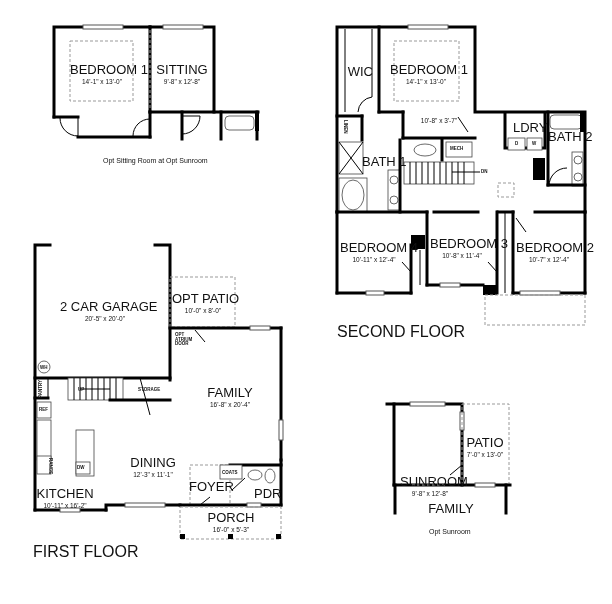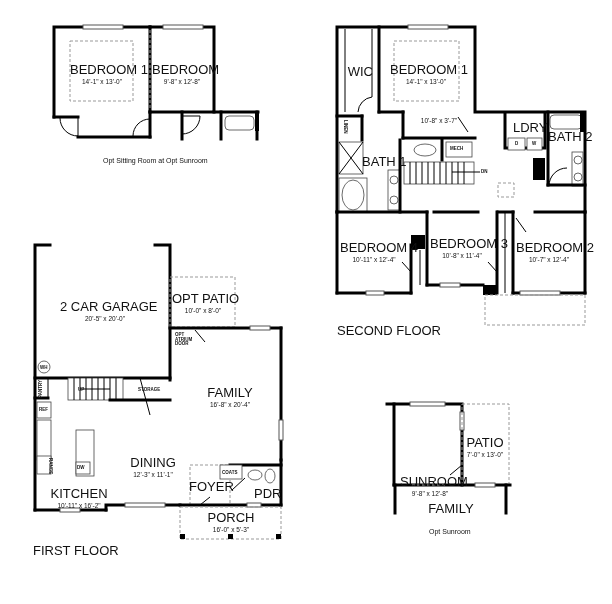--- a/index.html
+++ b/index.html
@@ -10,21 +10,21 @@
   .thin { stroke:#000; stroke-width:1; fill:none; }
   .dash { stroke:#999; stroke-width:1; fill:none; stroke-dasharray:3 2; }
   .win  { stroke:#555; stroke-width:1; fill:#fff; }
   .fix  { stroke:#444; stroke-width:0.8; fill:#fff; }
   .solid { fill:#000; }
   .lbl { position:absolute; text-align:center; white-space:nowrap; line-height:1.15; }
   .rn { font-size:13px; display:block; }
   .dim { font-size:6.5px; display:block; }
   .tiny { position:absolute; font-size:4.5px; font-weight:bold; white-space:nowrap; line-height:1; }
   .cap { position:absolute; font-size:7px; white-space:nowrap; }
-  .floor { position:absolute; font-size:13px; white-space:nowrap; }
+  .floor { position:absolute; font-size:16px; white-space:nowrap; }
 </style>
 </head>
 <body>
 
 <svg width="612" height="604" viewBox="0 0 612 604">
 
   <g>
 
     <polyline class="wall" points="54,117 54,27 150,27"></polyline>
     <line class="wall" x1="150" y1="27" x2="150" y2="112"></line>
@@ -214,21 +214,21 @@
     <line class="wall" x1="506" y1="485" x2="506" y2="513"></line>
     <path class="thin" d="M462,465 L450,475"></path>
   </g>
 </svg>
 
 <div class="lbl" style="left:70px;top:63px;width:64px;">
   <span class="rn">BEDROOM 1</span>
   <span class="dim">14'-1" x 13'-0"</span>
 </div>
 <div class="lbl" style="left:152px;top:63px;width:60px;">
-  <span class="rn">BEDROOM</span>
+  <span class="rn">SITTING</span>
   <span class="dim">9'-8" x 12'-8"</span>
 </div>
 <div class="cap" style="left:103px;top:157px;">Opt Sitting Room at Opt Sunroom</div>
 
 <div class="lbl" style="left:345px;top:65px;width:28px;text-align:right;">
   <span class="rn">WIC</span>
 </div>
 <div class="lbl" style="left:390px;top:63px;width:72px;">
   <span class="rn">BEDROOM 1</span>
   <span class="dim">14'-1" x 13'-0"</span>
@@ -273,21 +273,21 @@
   <span class="dim">10'-0" x 8'-0"</span>
 </div>
 <div class="lbl" style="left:190px;top:386px;width:80px;">
   <span class="rn">FAMILY</span>
   <span class="dim">16'-8" x 20'-4"</span>
 </div>
 <div class="lbl" style="left:118px;top:456px;width:70px;">
   <span class="rn">DINING</span>
   <span class="dim">12'-3" x 11'-1"</span>
 </div>
-<div class="lbl" style="left:46px;top:487px;width:66px;">
+<div class="lbl" style="left:32px;top:487px;width:66px;">
   <span class="rn">KITCHEN</span>
   <span class="dim">10'-11" x 16'-2"</span>
 </div>
 <div class="lbl" style="left:189px;top:480px;width:34px;">
   <span class="rn">FOYER</span>
 </div>
 <div class="lbl" style="left:254px;top:487px;width:24px;">
   <span class="rn">PDR</span>
 </div>
 <div class="lbl" style="left:195px;top:511px;width:72px;">

